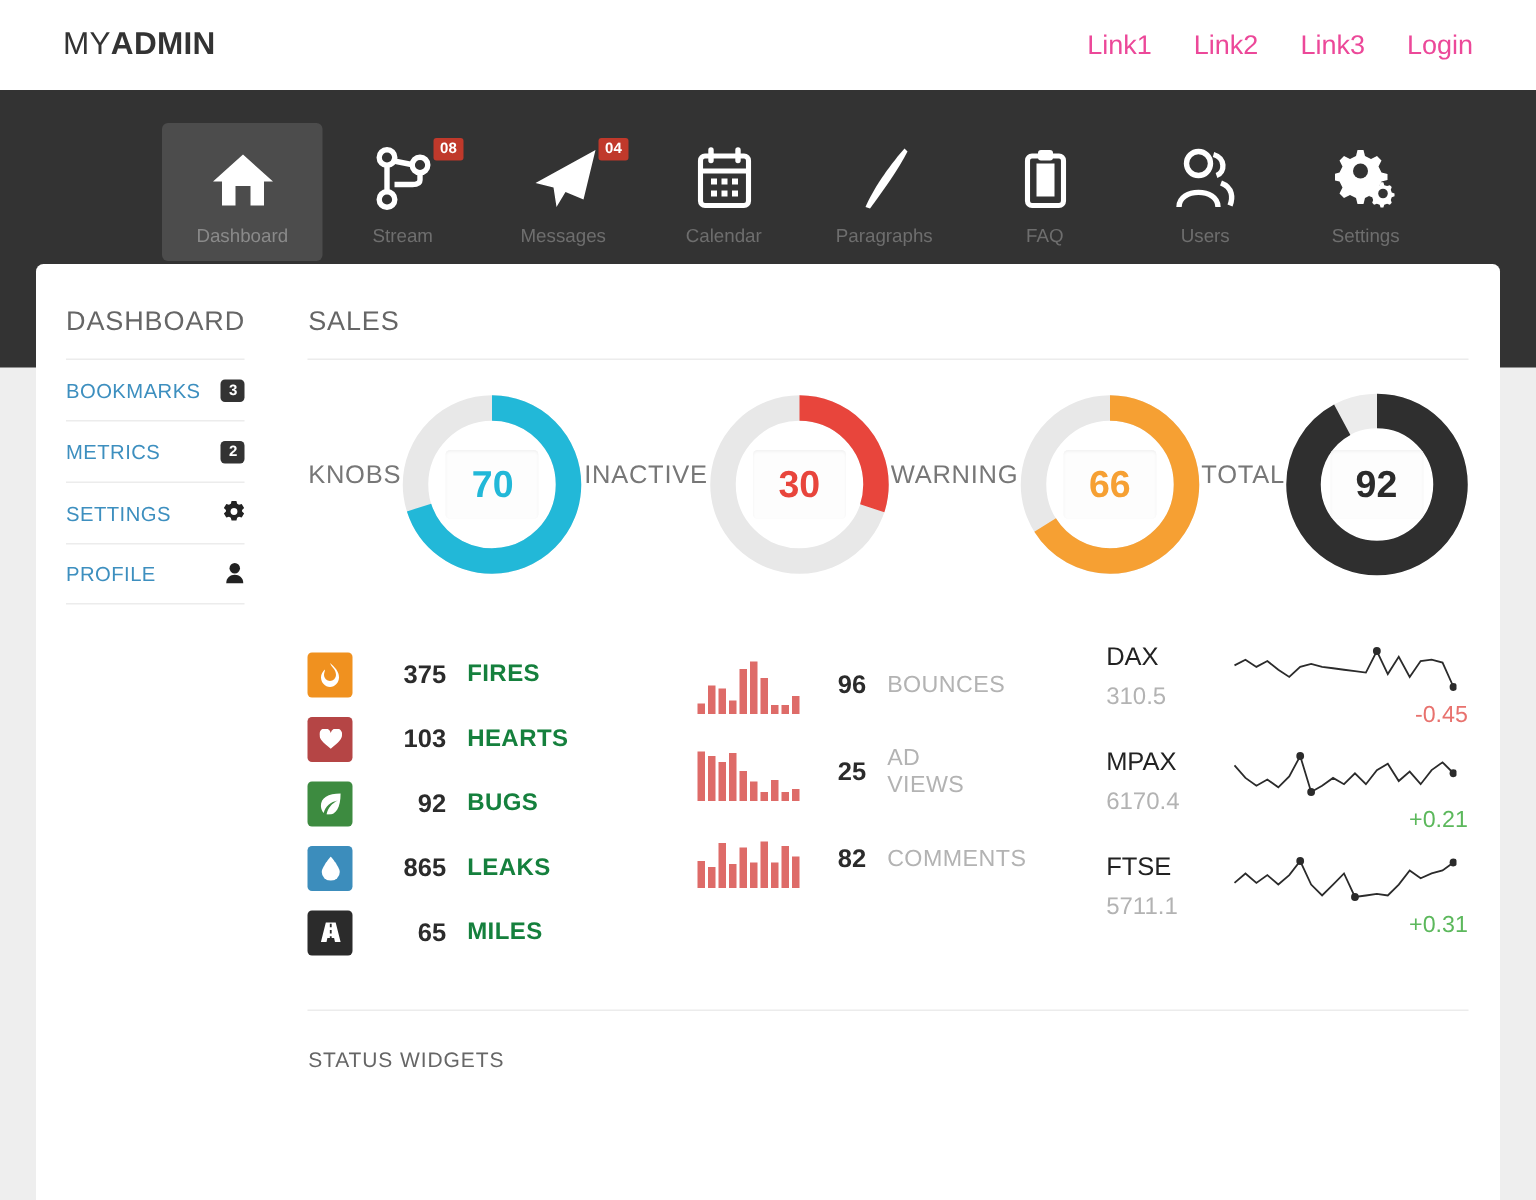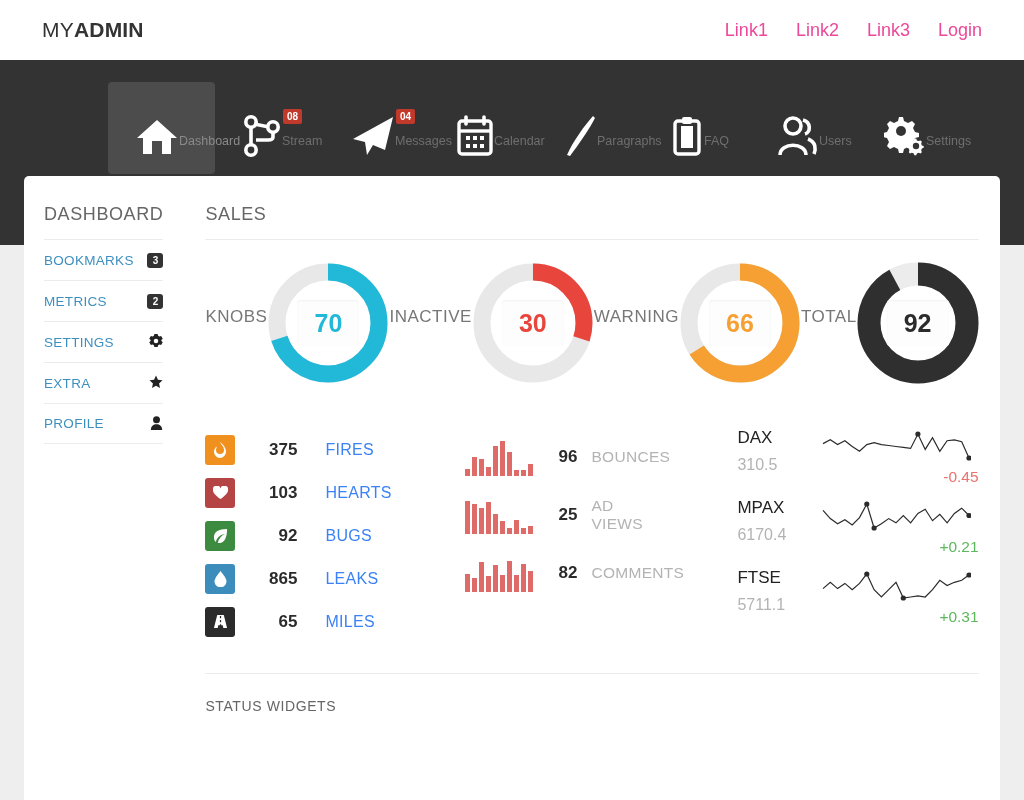--- a/index.html
+++ b/index.html
@@ -50,25 +50,24 @@
   .navrow {
     display: flex;
     padding-left: 108px;
   }
   .navitem {
     width: 107px;
     height: 92px;
     padding-top: 16px;
     border-radius: 4px;
     display: flex;
-    flex-direction: row;
+    flex-direction: column;
     align-items: center;
     position: relative;
     cursor: pointer;
-    padding-left: 27px;
   }
   .navitem.active { background: #4c4c4c; }
   .navicon {
     height: 42px;
     display: flex;
     align-items: center;
     justify-content: center;
     position: relative;
   }
   .navicon svg { display: block; }
@@ -200,24 +199,24 @@
   }
   .inum {
     width: 52px;
     text-align: right;
     font-size: 17px;
     font-weight: 700;
     color: #2b2b2b;
     margin-left: 10px;
   }
   .ilbl {
-    margin-left: 28px;
+    margin-left: 14px;
     font-size: 16px;
-    color: #3b82f6;
-    font-weight: 400;
+    color: #15803d;
+    font-weight: 700;
     letter-spacing: 0.3px;
   }
 
   .srow { display: flex; align-items: center; height: 58px; }
   .bars { width: 68px; height: 38px; display: flex; align-items: flex-end; gap: 2px; }
   .bar { flex: 1; background: #d9534f; opacity: 0.86; }
   .snum {
     width: 34px; text-align: right;
     font-size: 17px; font-weight: 700; color: #2b2b2b;
     margin-left: 10px;
@@ -397,30 +396,20 @@
       <span class="side-right">
         <span class="side-ico">
           <svg width="14" height="14" viewBox="0 0 16 16">
               <path fill="#222" d="M6 0h4l.6 2.2 1.5.9 2.2-.7 2 3.4-1.7 1.5v1.4l1.7 1.5-2 3.4-2.2-.7-1.5.9L10 16H6l-.6-2.2-1.5-.9-2.2.7-2-3.4L1.4 8.7V7.3L-.3 5.8l2-3.4 2.2.7 1.5-.9z" transform="scale(0.93) translate(0.6,0)"></path>
               <circle cx="8" cy="8" r="2.6" fill="#fff"></circle>
             </svg>
         </span>
       </span>
     </div>
 
-    <div class="side-item">
-      <span class="side-label">EXTRA</span>
-      <span class="side-right">
-        <span class="side-ico">
-          <svg width="14" height="14" viewBox="0 0 16 16">
-              <path fill="#222" d="M8 0.6l2.2 4.8 5.2.6-3.9 3.6 1.1 5.2L8 12.2 3.4 14.8l1.1-5.2L0.6 6l5.2-.6z"></path>
-            </svg>
-        </span>
-      </span>
-    </div>
 
     <div class="side-item">
       <span class="side-label">PROFILE</span>
       <span class="side-right">
         <span class="side-ico">
           <svg width="13" height="14" viewBox="0 0 14 16">
               <circle cx="7" cy="4.4" r="4" fill="#222"></circle>
               <path fill="#222" d="M0.5 16c0-4.4 3-6.6 6.5-6.6S13.5 11.6 13.5 16z"></path>
             </svg>
         </span>

